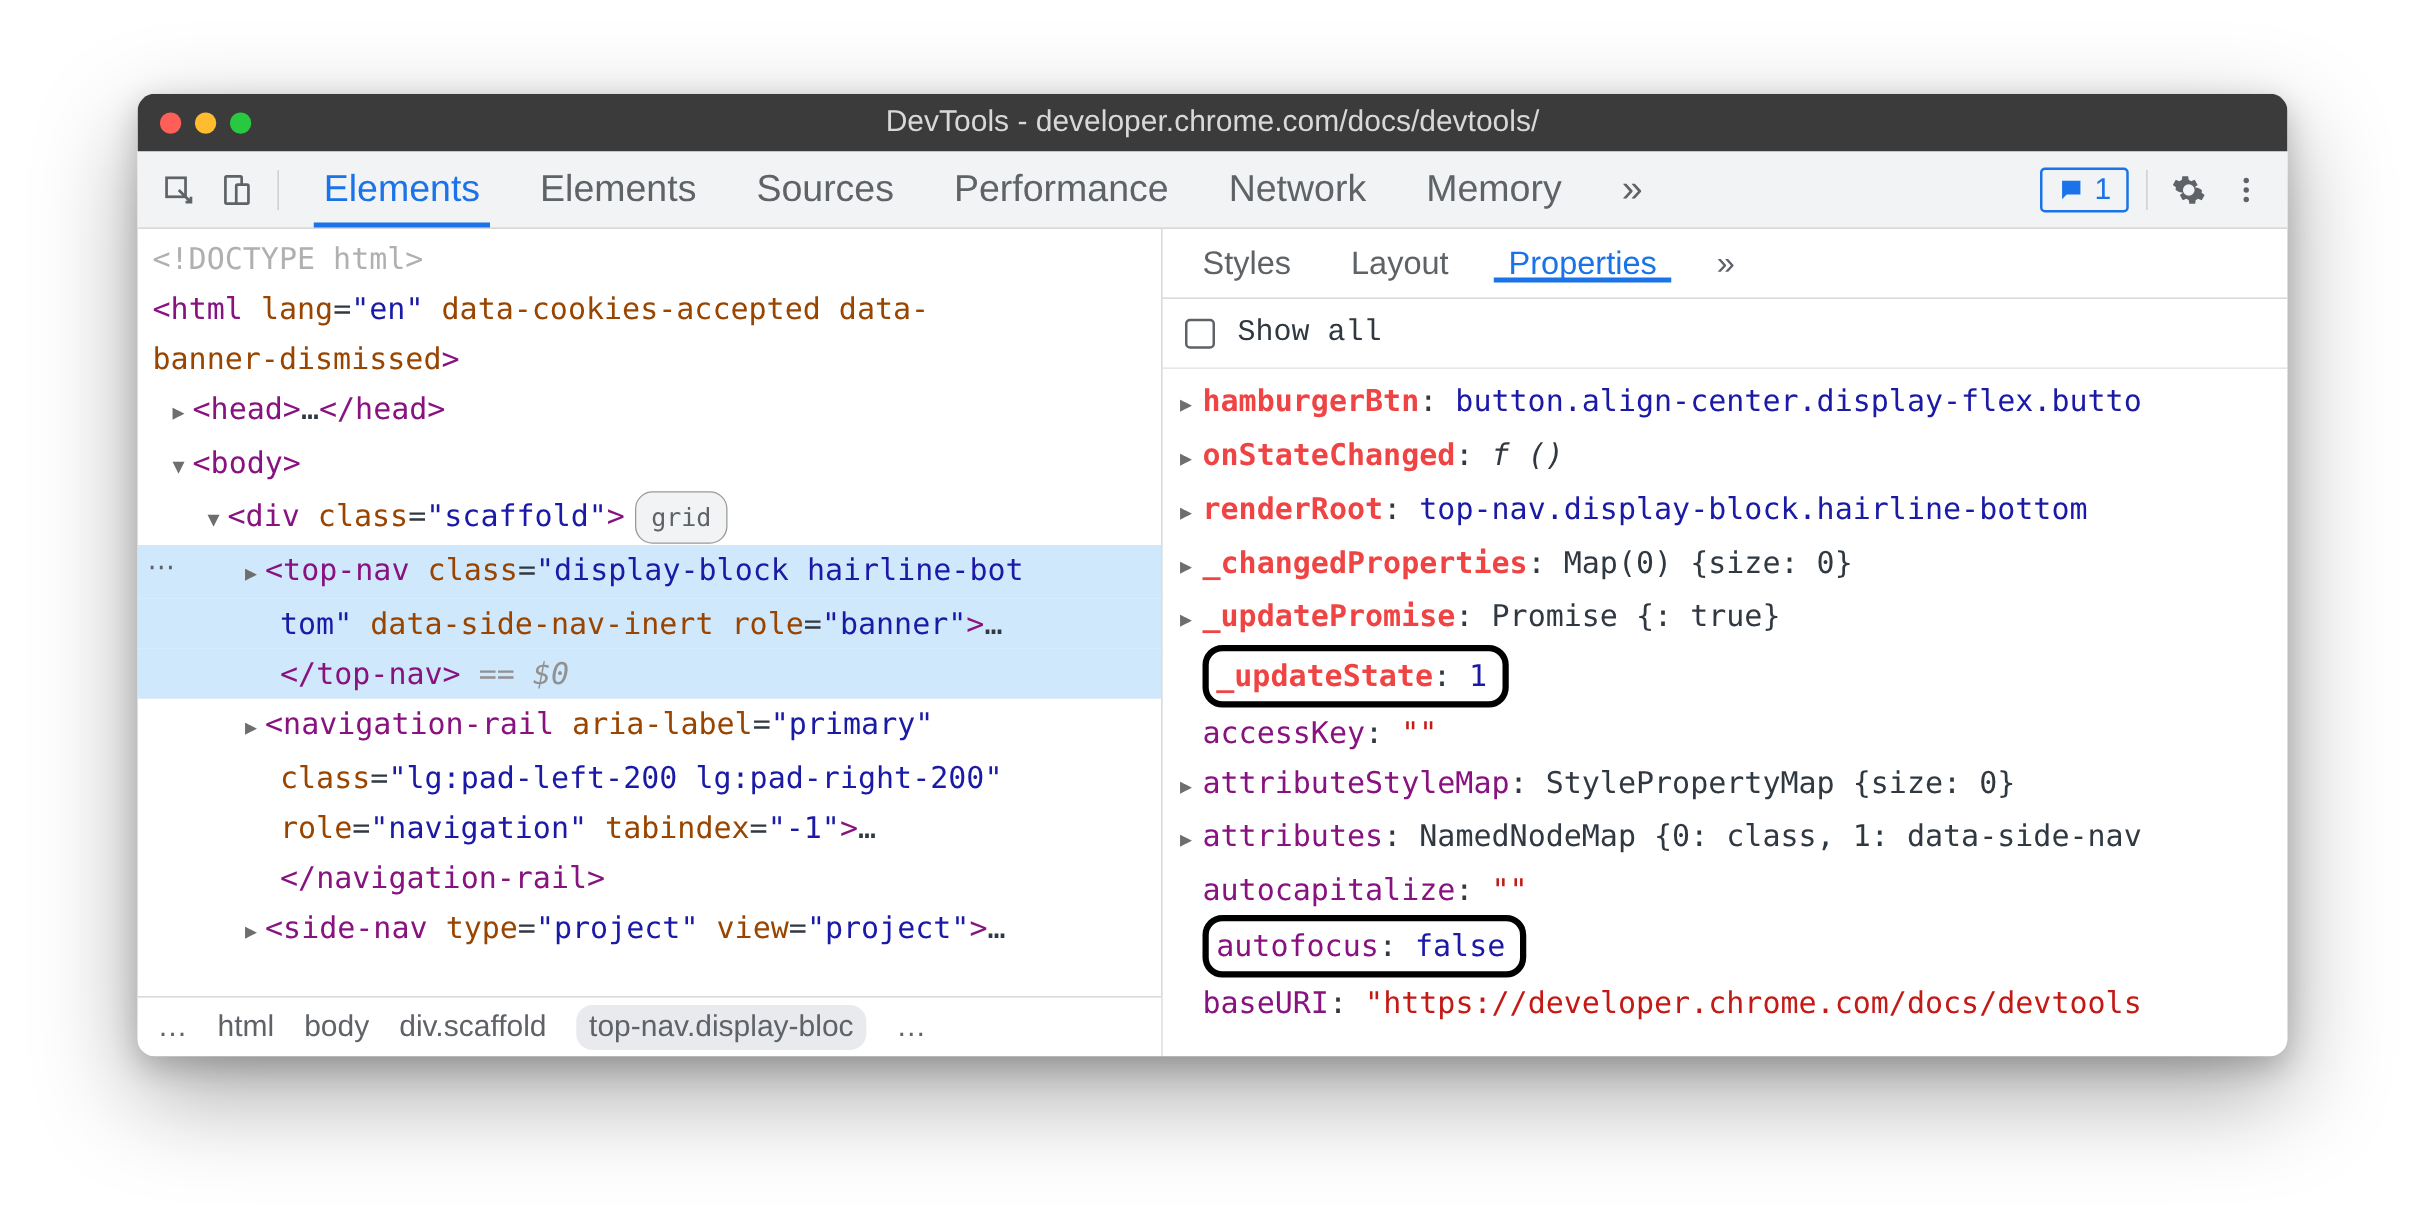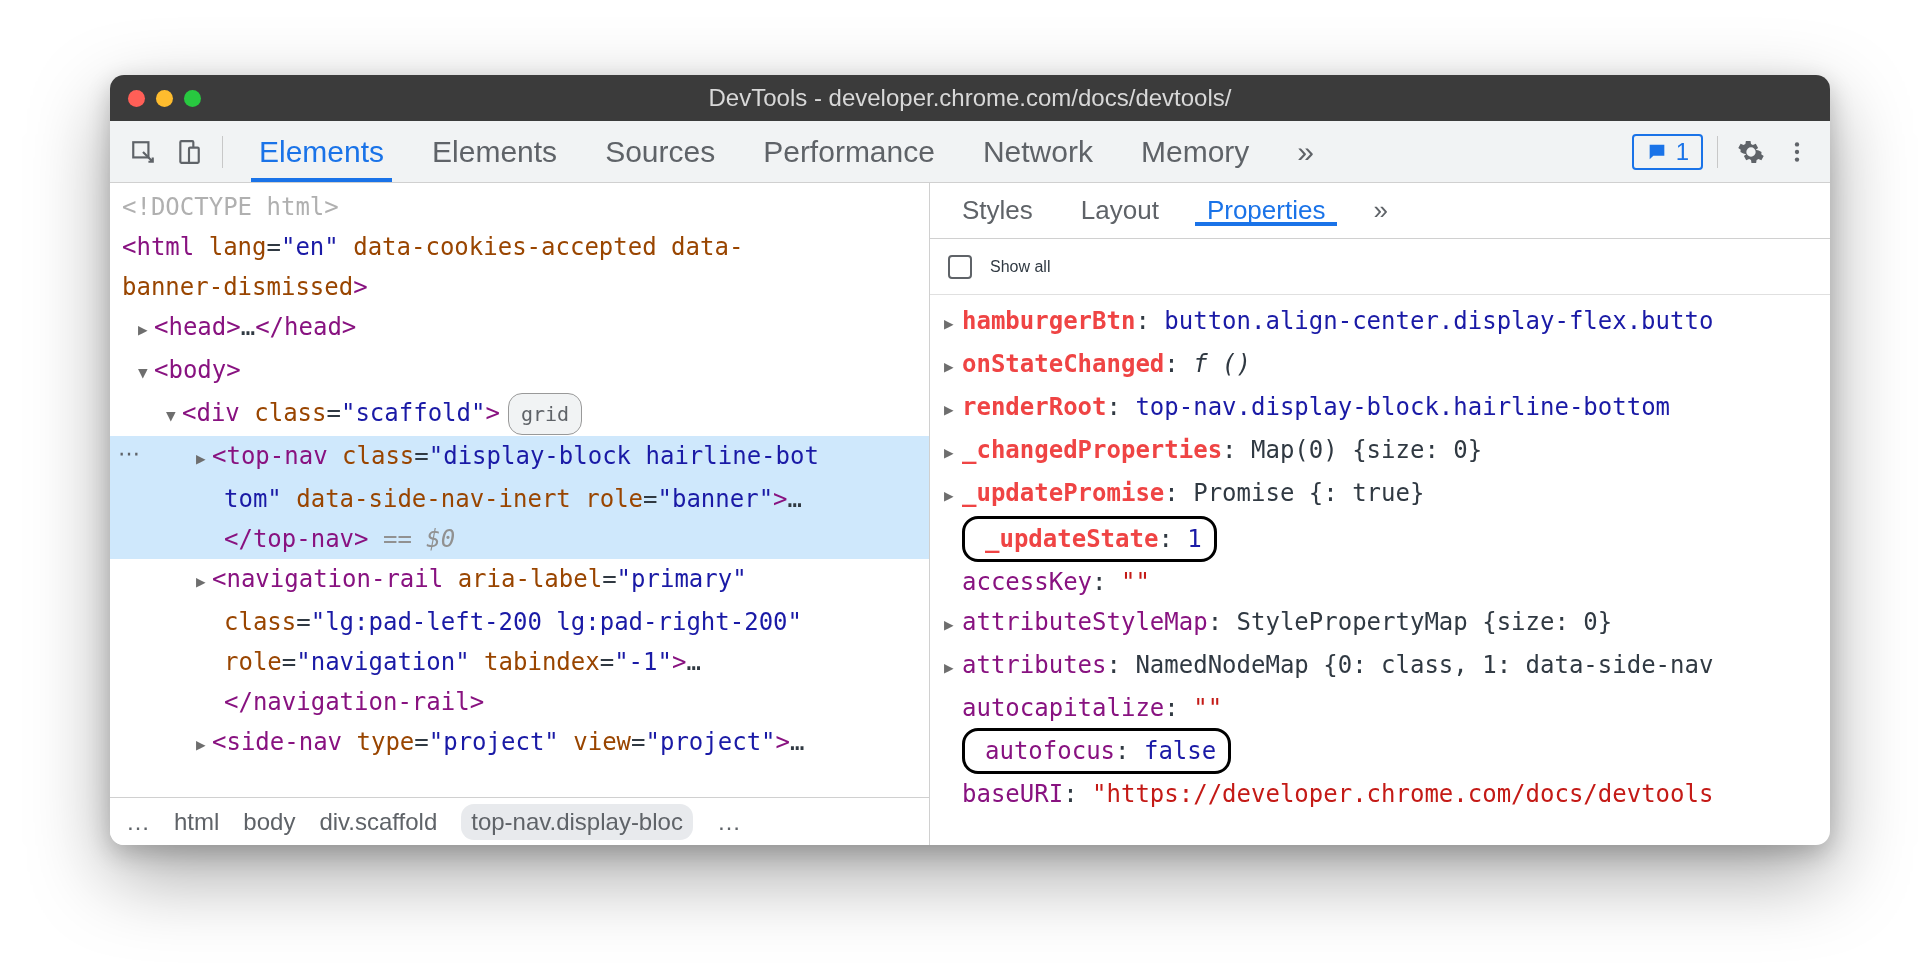--- a/index.html
+++ b/index.html
@@ -168,22 +168,22 @@
   .prop-line { padding-left: 14px; white-space: nowrap; }
   .p-caret { color: #6e6e6e; display: inline-block; width: 18px; font-size: 16px; }
   .p-key { color: #ef4444; font-weight: 700; }
   .p-key-plain { color: #881280; }
   .p-val { color: #1a1aa6; }
   .p-num { color: #1a1aa6; }
   .p-str { color: #c41a16; }
   .p-obj { color: #303942; }
   .p-bool { color: #1a1aa6; }
   .circled {
-    border: 3px solid #000000; border-radius: 16px;
-    display: inline-block; padding: 0 12px 0 20px;
+    border: 5px solid #000000; border-radius: 16px;
+    display: inline-block; padding: 0 12px 0 6px;
   }
 </style>
 </head>
 <body>
 
 <div class="window">
 
   <div class="titlebar">
     <div class="traffic-lights">
       <span class="tl-red"></span>
@@ -270,21 +270,21 @@
 
     <div class="right-panel">
       <div class="sub-tabs">
         <div class="sub-tab">Styles</div>
         <div class="sub-tab">Layout</div>
         <div class="sub-tab active">Properties</div>
         <div class="sub-tab">»</div>
       </div>
       <div class="filter-row">
         <span class="checkbox"></span>
-        <span style="font-size:16px;color:#303942;">Show all</span>
+        <span style="font-size:24px;color:#303942;font-family:Liberation Mono, monospace;">Show all</span>
       </div>
       <div class="props" id="props-container">
           <div class="prop-line"><span class="p-caret">▶</span><span class="p-key">hamburgerBtn</span><span style="color:#303942">: </span><span class="p-val">button.align-center.display-flex.butto</span></div>
           <div class="prop-line"><span class="p-caret">▶</span><span class="p-key">onStateChanged</span><span style="color:#303942">: </span><span class="p-obj" style="font-style:italic">f ()</span></div>
           <div class="prop-line"><span class="p-caret">▶</span><span class="p-key">renderRoot</span><span style="color:#303942">: </span><span class="p-val">top-nav.display-block.hairline-bottom</span></div>
           <div class="prop-line"><span class="p-caret">▶</span><span class="p-key">_changedProperties</span><span style="color:#303942">: </span><span class="p-obj">Map(0) {size: 0}</span></div>
           <div class="prop-line"><span class="p-caret">▶</span><span class="p-key">_updatePromise</span><span style="color:#303942">: </span><span class="p-obj">Promise {<fulfilled>: true}</fulfilled></span></div>
           <div class="prop-line"><span class="p-caret"></span><span class="circled"><span class="p-key">_updateState</span><span style="color:#303942">: </span><span class="p-num">1</span></span></div>
           <div class="prop-line"><span class="p-caret"></span><span class="p-key-plain">accessKey</span><span style="color:#303942">: </span><span class="p-str">""</span></div>
           <div class="prop-line"><span class="p-caret">▶</span><span class="p-key-plain">attributeStyleMap</span><span style="color:#303942">: </span><span class="p-obj">StylePropertyMap {size: 0}</span></div>

